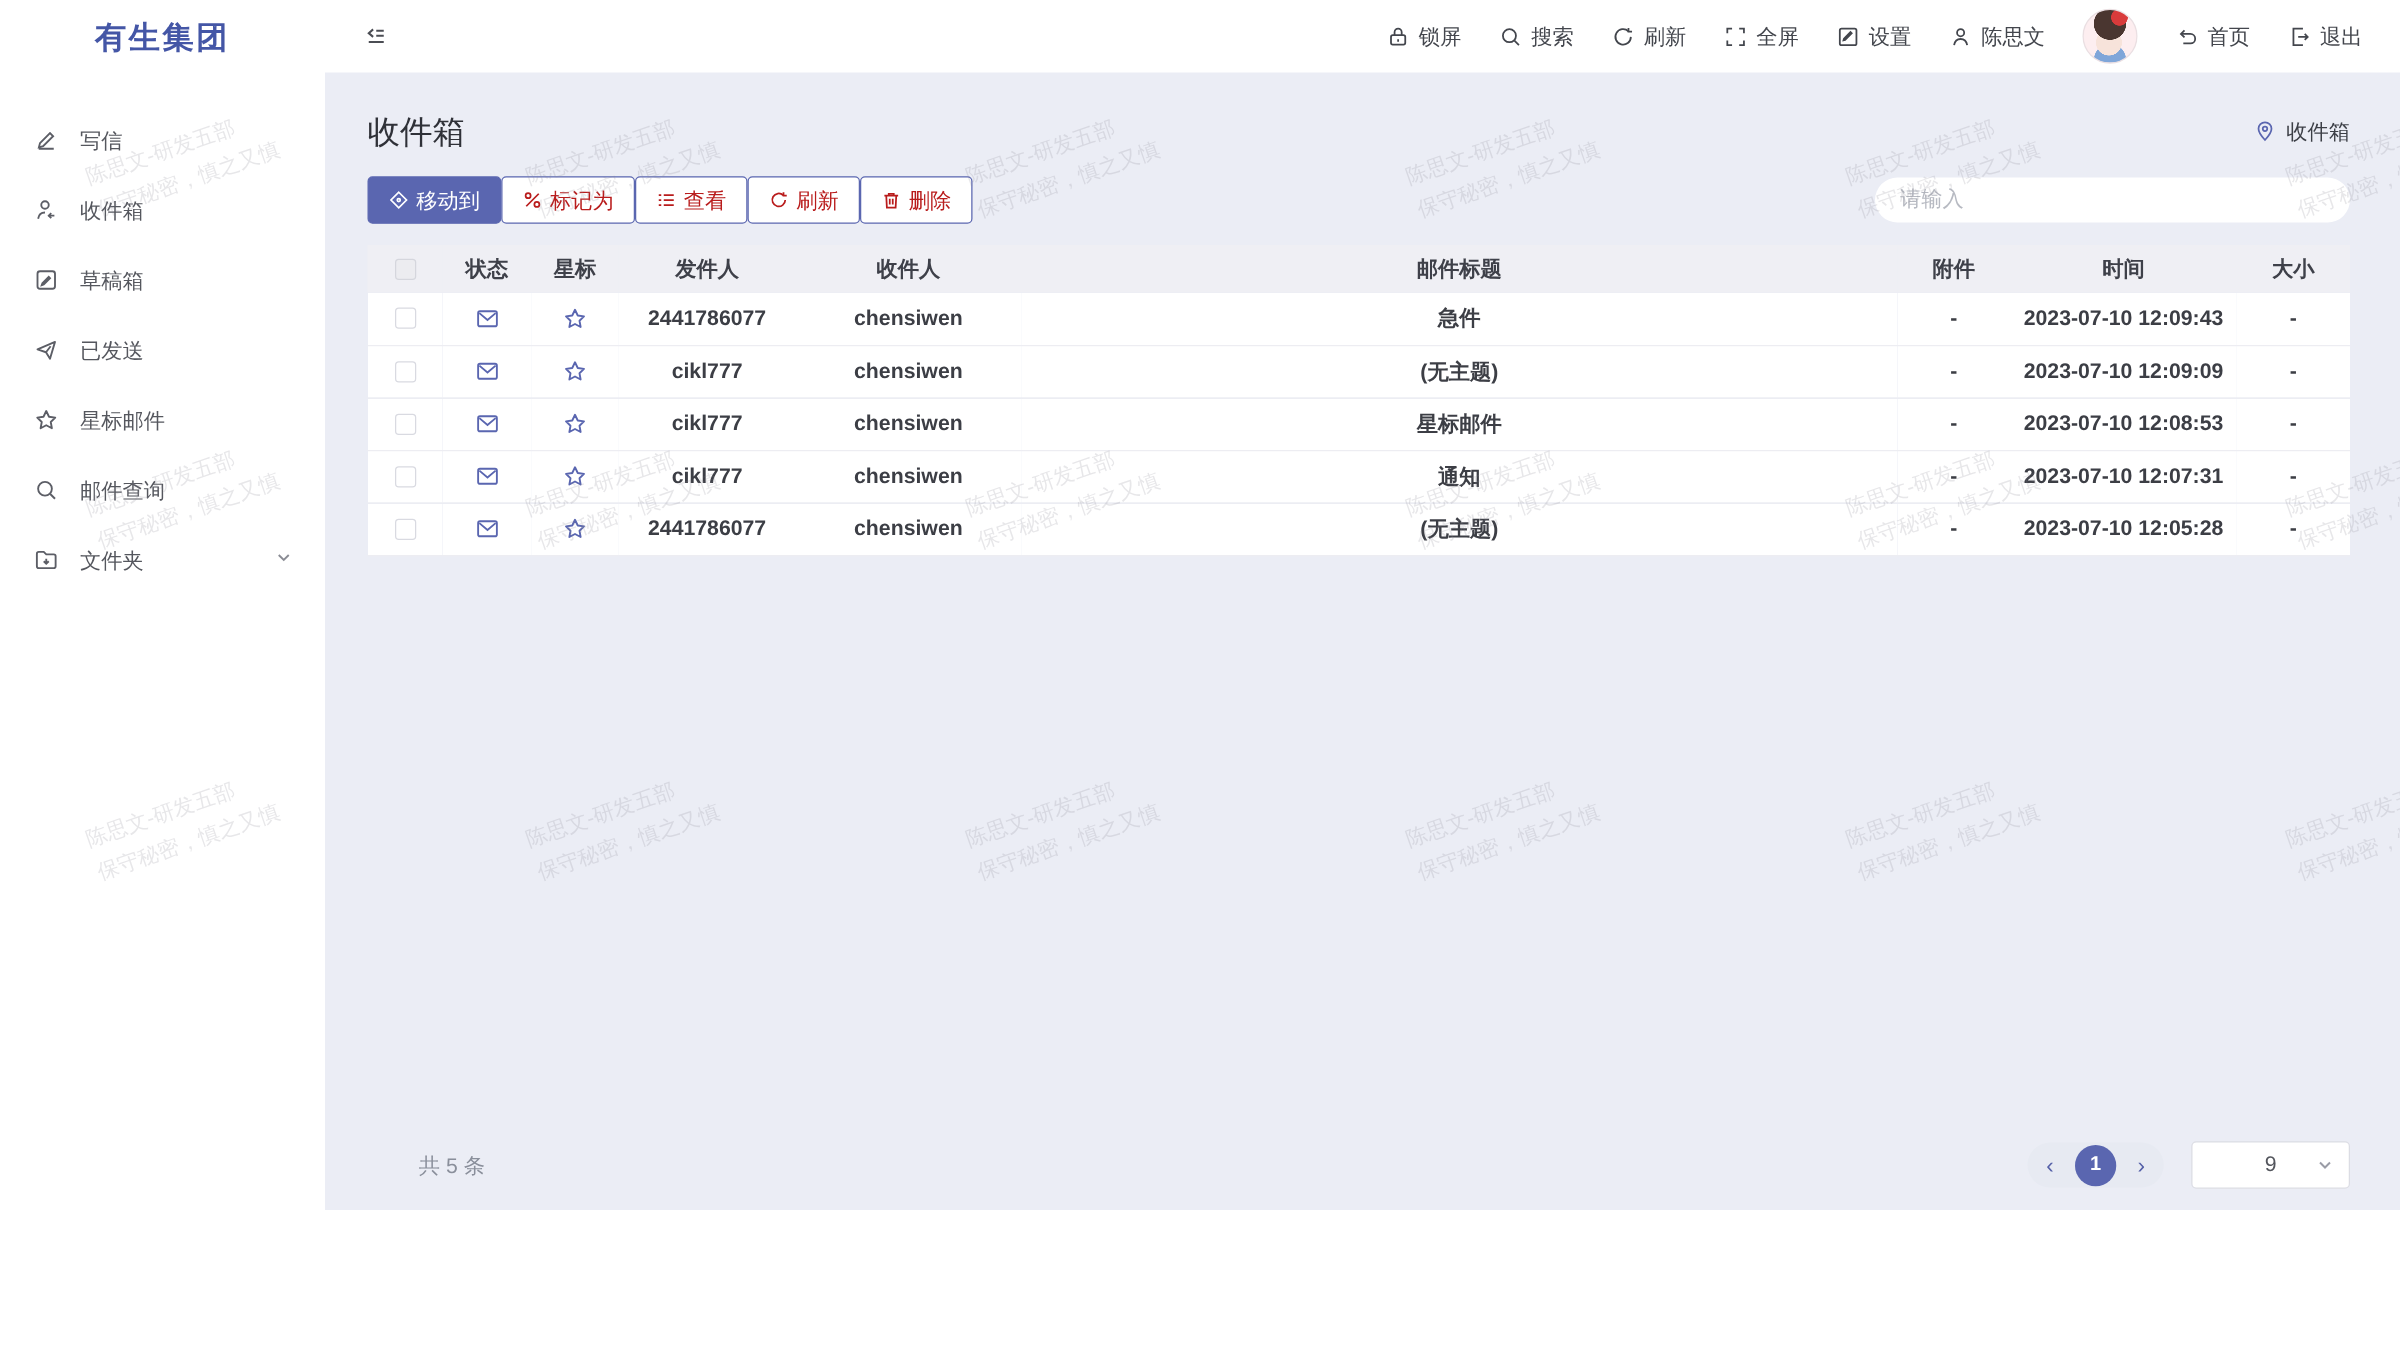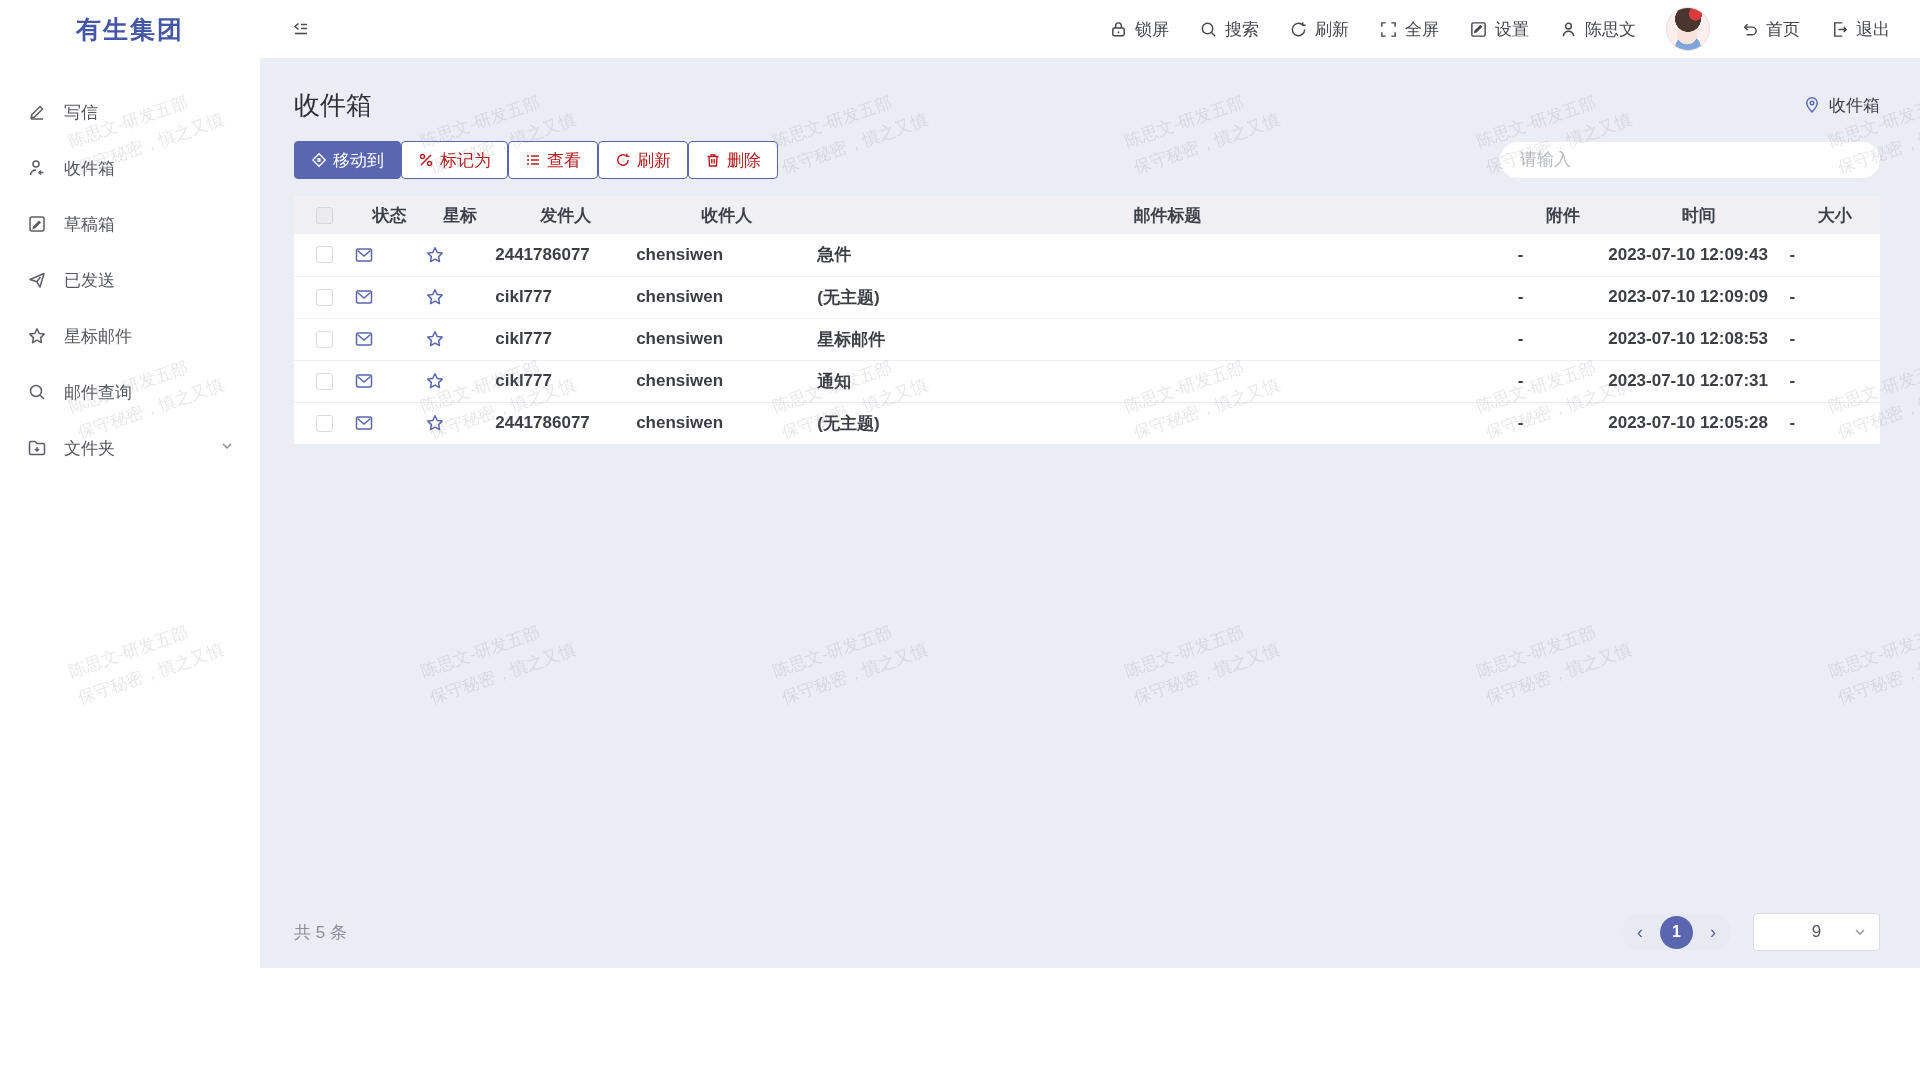--- a/index.html
+++ b/index.html
@@ -63,33 +63,33 @@
   .search-input { width:380px; height:36px; border-radius:18px; border:none;
                   background:#fff; padding:0 20px; font-size:17px; color:#3c3e45;
                   outline:none; font-family:inherit; }
   .search-input::placeholder { color:#b7bac2; }
 
   
   table { margin-top:16px; width:100%; border-collapse:collapse; table-layout:fixed; }
   thead th { height:38px; background:#efeff4; font-size:17px; font-weight:600;
              color:#3e4049; text-align:center; }
   tbody td { height:42px; background:#fff; border-bottom:1px solid #ededf2;
-             font-size:17px; font-weight:700; color:#3c3e45; text-align:left;
+             font-size:17px; font-weight:700; color:#3c3e45; text-align:center;
              overflow:hidden; white-space:nowrap; }
   tbody tr { cursor:pointer; }
   .cb { width:17px; height:17px; border:1px solid #d9dae1; border-radius:3px;
         background:#fff; margin:0 auto; cursor:pointer; }
   .cb.head { background:#ececf0; border-color:#d5d6dd; }
   td svg, th svg { vertical-align:middle; }
   .mail-ico { width:20px; height:20px; color:var(--accent); }
   .star-ico { width:20px; height:20px; color:var(--accent); cursor:pointer; }
 
   
   .footer { margin-top:auto; height:72px; display:flex; align-items:center; }
-  .total { color:#8a8f9b; font-size:17px; }
+  .total { color:#8a8f9b; font-size:17px;margin-left:41px; }
   .footer-right { margin-left:auto; display:flex; align-items:center; gap:22px; }
   .pager { background:#e7eaf2; border-radius:18px; height:36px; display:flex;
            align-items:center; padding:0 8px; gap:10px; }
   .pg-arrow { color:#5560a8; font-size:18px; width:20px; text-align:center; cursor:pointer;
               line-height:1; }
   .pg-num { width:33px; height:33px; border-radius:50%; background:var(--accent);
             color:#fff; font-size:16px; font-weight:600; display:flex; align-items:center;
             justify-content:center; cursor:pointer; }
   .page-size { width:127px; height:38px; background:#fff; border:1px solid #dcdde4;
                border-radius:4px; display:flex; align-items:center; justify-content:center;

